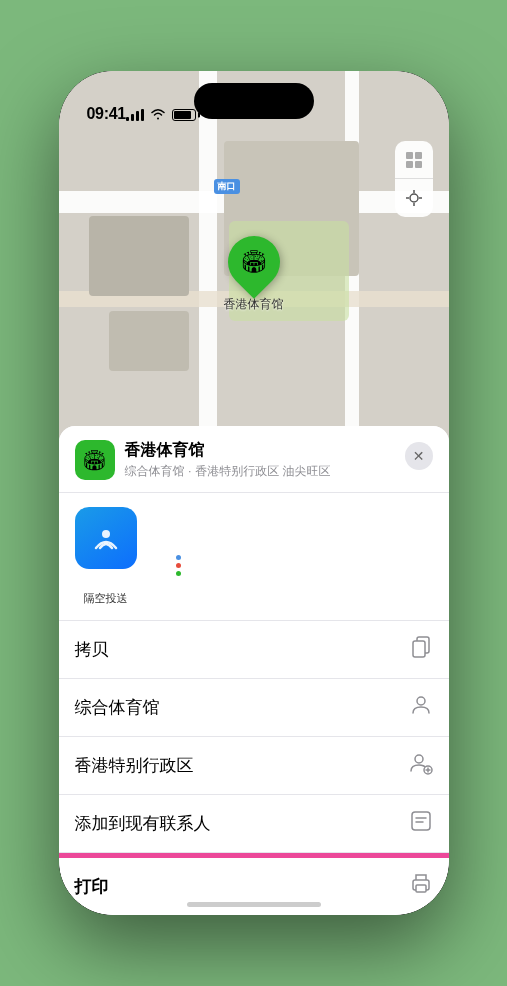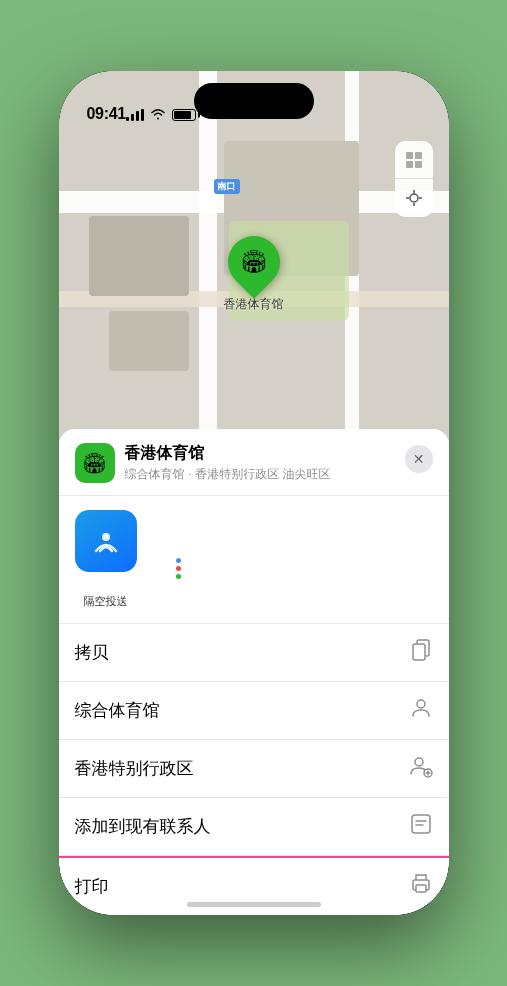--- a/index.html
+++ b/index.html
@@ -618,21 +618,21 @@
           <span class="action-label">添加到现有联系人</span>
           <span class="action-icon">
             <svg width="24" height="24" viewBox="0 0 24 24">
               <rect x="3" y="3" width="18" height="18" rx="3" stroke="#8e8e93" stroke-width="1.5" fill="none"></rect>
               <line x1="7" y1="9" x2="17" y2="9" stroke="#8e8e93" stroke-width="1.5" stroke-linecap="round"></line>
               <line x1="7" y1="13" x2="14" y2="13" stroke="#8e8e93" stroke-width="1.5" stroke-linecap="round"></line>
             </svg>
           </span>
         </div>
 
-        <div class="action-row" style="border-top: 2px solid #ec4899; border-bottom: none;">
+        <div class="action-row" style="border-top: 5px solid #ec4899; border-bottom: none; font-weight: bold;">
           <span class="action-label">打印</span>
           <span class="action-icon">
             <svg width="24" height="24" viewBox="0 0 24 24">
               <rect x="4" y="8" width="16" height="10" rx="2" stroke="#8e8e93" stroke-width="1.5" fill="none"></rect>
               <rect x="7" y="13" width="10" height="7" rx="1" stroke="#8e8e93" stroke-width="1.5" fill="white"></rect>
               <polyline points="7,8 7,3 17,3 17,8" stroke="#8e8e93" stroke-width="1.5" fill="none"></polyline>
             </svg>
           </span>
         </div>
       </div>

